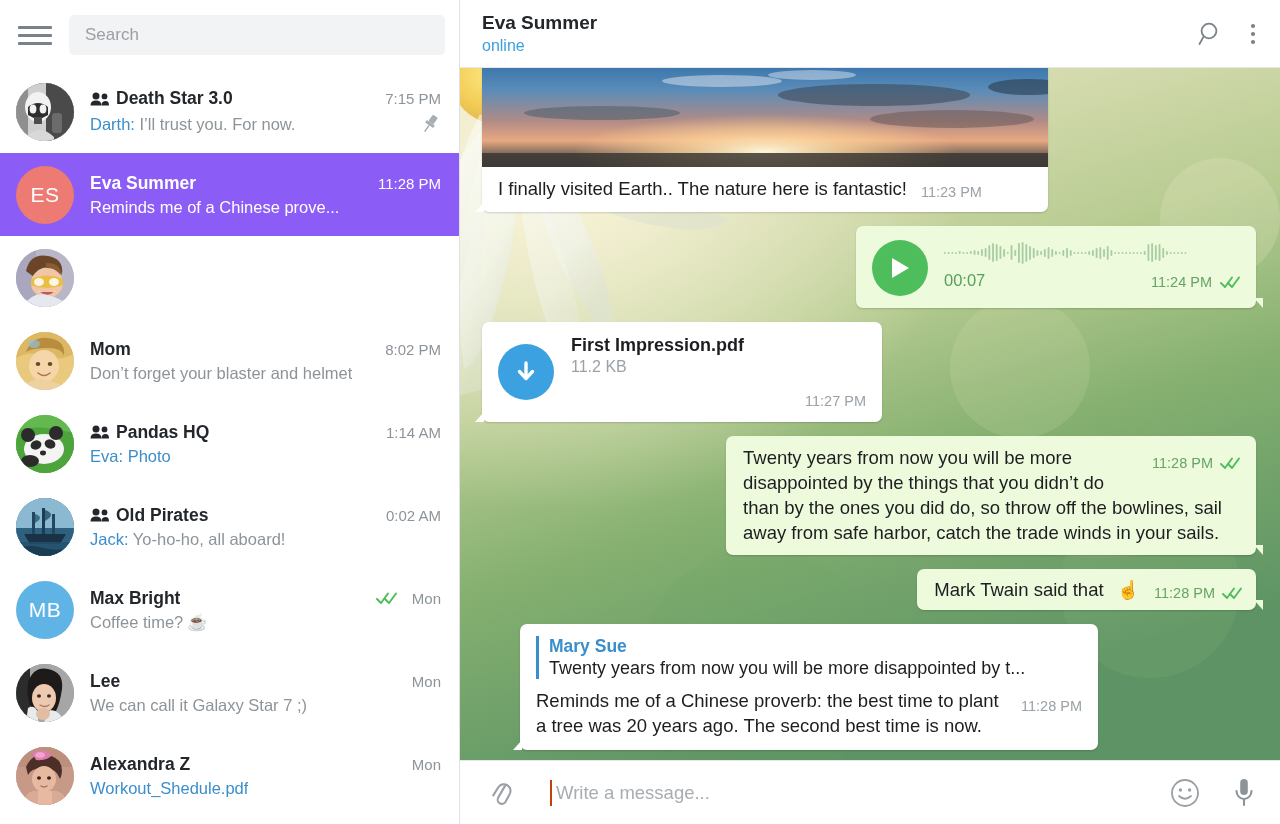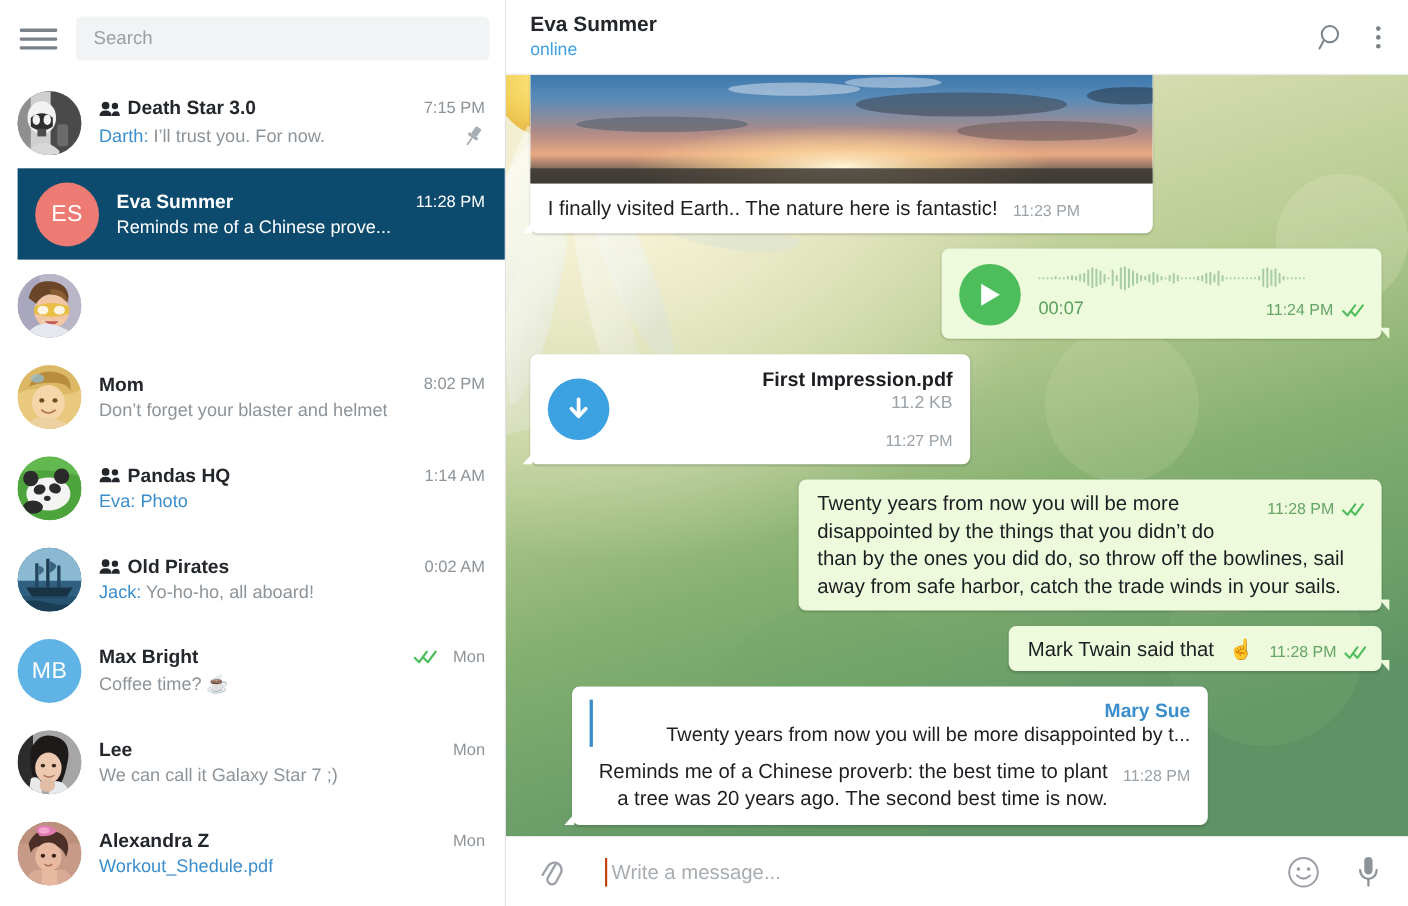--- a/index.html
+++ b/index.html
@@ -48,21 +48,21 @@
   #search-input::placeholder { color: #9aa0a6; }
 
   #chat-list { flex: 1; overflow: hidden; }
   .chat-row {
     height: 83px;
     display: flex; align-items: center;
     padding: 0 18px 0 16px;
     cursor: pointer;
     position: relative;
   }
-  .chat-row.selected { background: #0c4a6e; margin-left: 16px; }
+  .chat-row.selected { background: #8b5cf6; }
   .avatar {
     width: 58px; height: 58px; border-radius: 50%;
     flex: 0 0 58px; margin-right: 16px;
     overflow: hidden;
     display: flex; align-items: center; justify-content: center;
     font-size: 21px; font-weight: 400; color: #fff; letter-spacing: .5px;
     position: relative;
   }
   .avatar svg { display:block; width:100%; height:100%; }
   .chat-main { flex: 1; min-width: 0; display: flex; flex-direction: column; gap: 4px; }
@@ -126,21 +126,21 @@
   .msg-row { display: flex; }
   .msg-row.out { justify-content: flex-end; }
   .msg-row.in { justify-content: flex-start; }
 
   .bubble {
     position: relative;
     border-radius: 7px;
     box-shadow: 0 1px 2px rgba(0,0,0,.16);
     max-width: 620px;
   }
-  .bubble.in { background: #ffffff; text-align: right; }
+  .bubble.in { background: #ffffff; }
   .bubble.out { background: #eefadc; }
   .bubble.in::after {
     content:''; position:absolute; left:-7px; bottom:0;
     width:0;height:0;
     border-style: solid; border-width: 0 0 10px 9px;
     border-color: transparent transparent #ffffff transparent;
   }
   .bubble.out::after {
     content:''; position:absolute; right:-7px; bottom:0;
     width:0;height:0;

